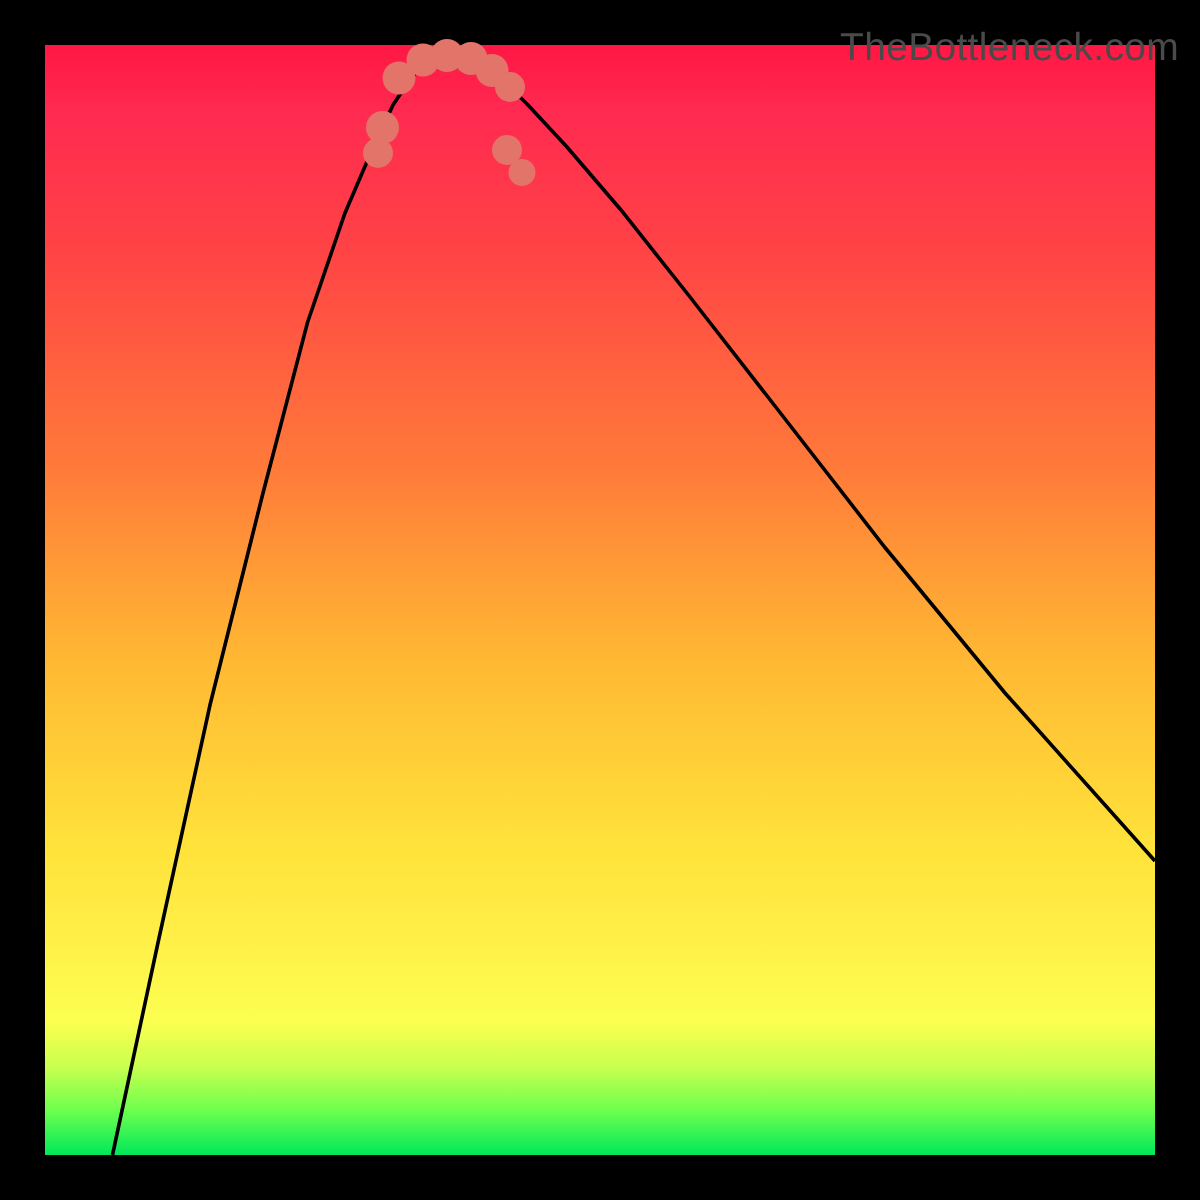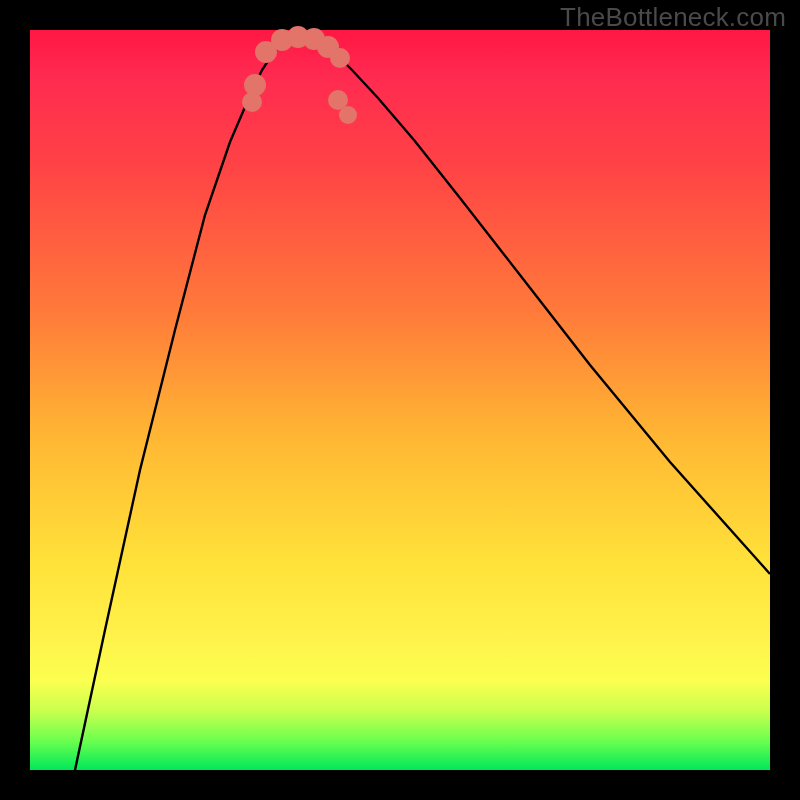--- a/index.html
+++ b/index.html
@@ -34,21 +34,21 @@
       #ffe23a 72%,
       #fff24a 82%,
       #fbff50 88%,
       #caff4e 92%,
       #6dff4e 96%,
       #00e85a 100%
     );
   }
   .watermark {
     position: absolute;
-    top: 2px;
+    top: 16px;
     right: 14px;
     color: #4a4a4a;
     font-size: 26px;
     letter-spacing: 0.2px;
     font-weight: 400;
     pointer-events: none;
   }
   svg.curve {
     position: absolute;
     left: 0; top: 0;

